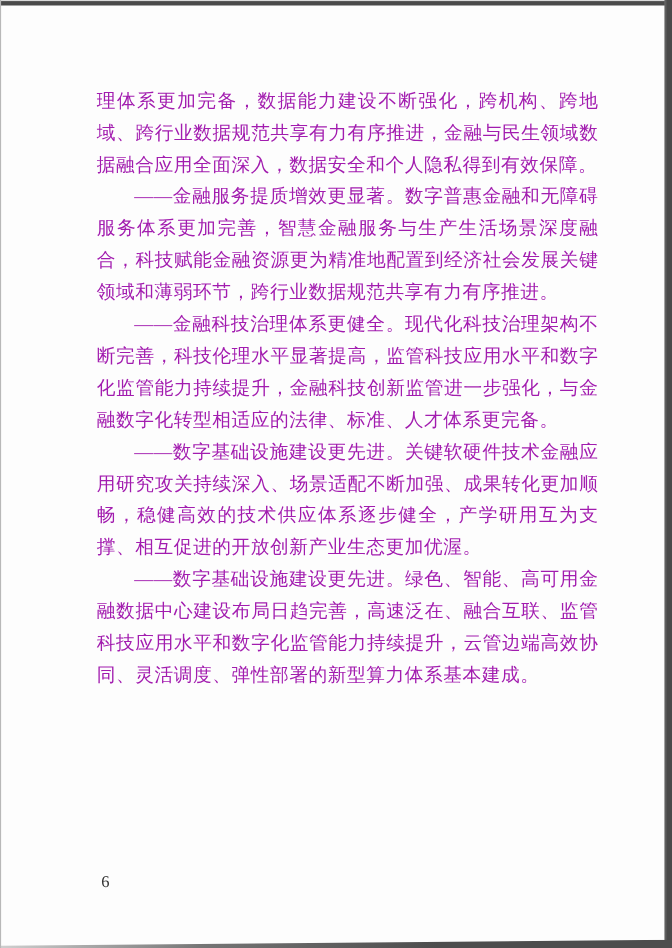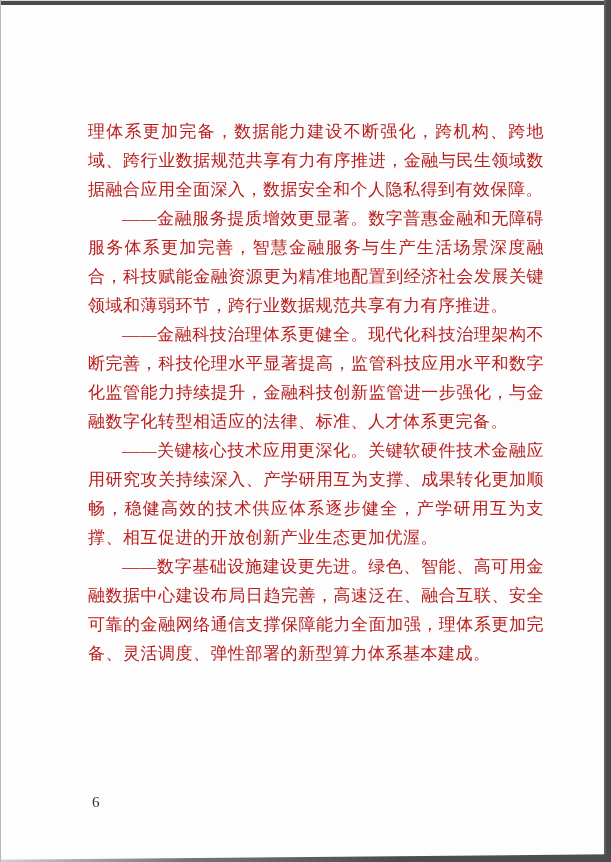--- a/index.html
+++ b/index.html
@@ -38,24 +38,23 @@
 
   
   .text-block {
     position: absolute;
     left: 88px;
     top: 77px;
     width: 456px;
     font-size: 17px;
     line-height: 29px;
     letter-spacing: 0.5px;
-    color: #b91c1c;
+    color: #a21caf;
     text-align: justify;
     text-justify: inter-ideograph;
-    margin-top: 40px;
   }
   .para {
     margin: 0;
     text-indent: 2em;
   }
   .para.continuation {
     text-indent: 0;
   }
 
   .page-number {
@@ -74,19 +73,19 @@
 
   <div class="edge edge-top"></div>
   <div class="edge edge-right"></div>
   <div class="edge edge-bottom"></div>
   <div class="edge edge-left"></div>
 
   <div class="text-block">
     <p class="para continuation">理体系更加完备，数据能力建设不断强化，跨机构、跨地域、跨行业数据规范共享有力有序推进，金融与民生领域数据融合应用全面深入，数据安全和个人隐私得到有效保障。</p>
     <p class="para">——金融服务提质增效更显著。数字普惠金融和无障碍服务体系更加完善，智慧金融服务与生产生活场景深度融合，科技赋能金融资源更为精准地配置到经济社会发展关键领域和薄弱环节，跨行业数据规范共享有力有序推进。</p>
     <p class="para">——金融科技治理体系更健全。现代化科技治理架构不断完善，科技伦理水平显著提高，监管科技应用水平和数字化监管能力持续提升，金融科技创新监管进一步强化，与金融数字化转型相适应的法律、标准、人才体系更完备。</p>
-    <p class="para">——关键核心技术应用更深化。关键软硬件技术金融应用研究攻关持续深入、产学研用互为支撑、成果转化更加顺畅，稳健高效的技术供应体系逐步健全，产学研用互为支撑、相互促进的开放创新产业生态更加优渥。</p>
-    <p class="para">——数字基础设施建设更先进。绿色、智能、高可用金融数据中心建设布局日趋完善，高速泛在、融合互联、安全可靠的金融网络通信支撑保障能力全面加强，理体系更加完备、灵活调度、弹性部署的新型算力体系基本建成。</p>
+    <p class="para">——数字基础设施建设更先进。关键软硬件技术金融应用研究攻关持续深入、场景适配不断加强、成果转化更加顺畅，稳健高效的技术供应体系逐步健全，产学研用互为支撑、相互促进的开放创新产业生态更加优渥。</p>
+    <p class="para">——数字基础设施建设更先进。绿色、智能、高可用金融数据中心建设布局日趋完善，高速泛在、融合互联、监管科技应用水平和数字化监管能力持续提升，云管边端高效协同、灵活调度、弹性部署的新型算力体系基本建成。</p>
   </div>
 
   <div class="page-number">6</div>
 
 </div>
 
 </body></html>

